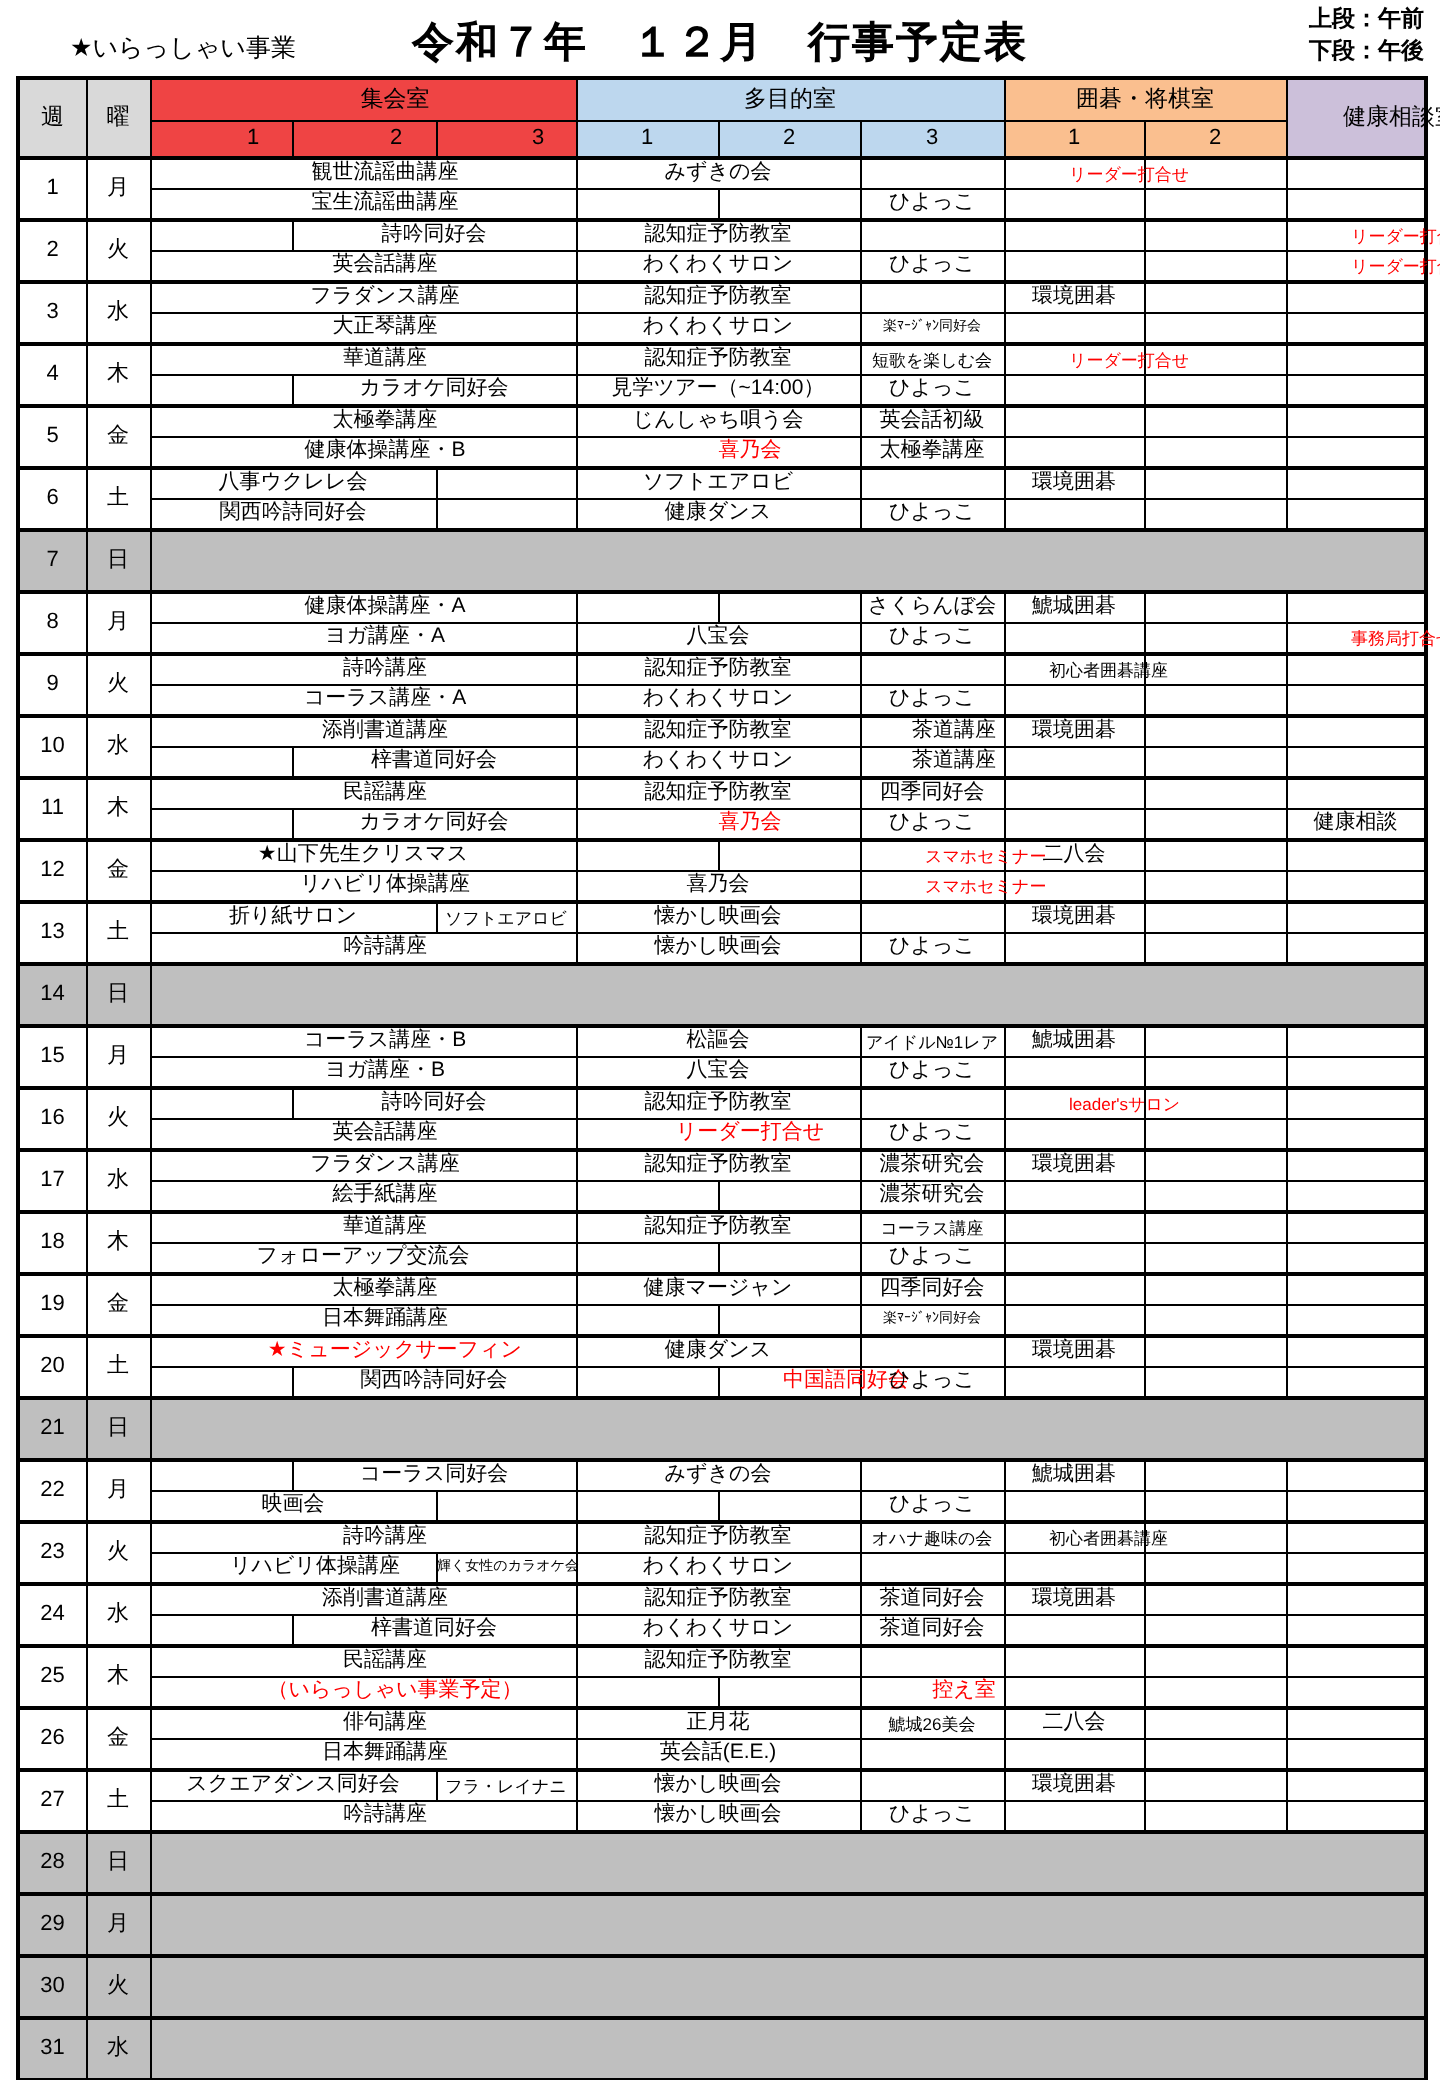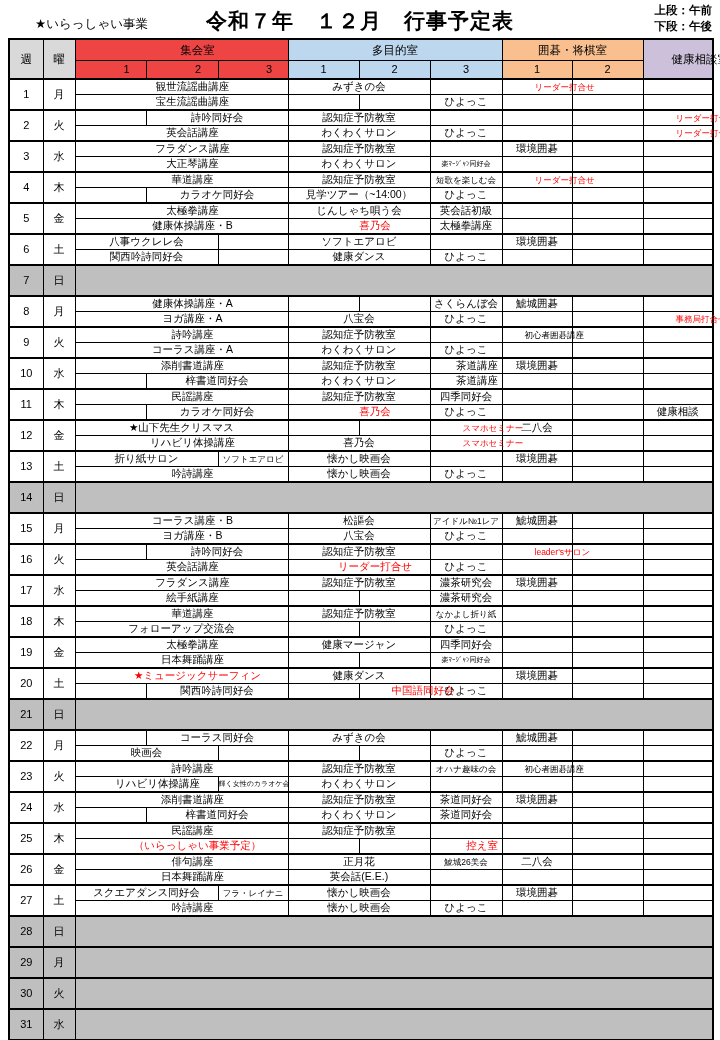--- a/index.html
+++ b/index.html
@@ -370,21 +370,21 @@
         <td class="ev">濃茶研究会</td>
         <td class="ev"></td>
         <td class="ev"></td>
         <td class="ev"></td>
       </tr>
       <tr class="daytop">
         <td class="date" rowspan="2">18</td>
         <td class="dow" rowspan="2">木</td>
         <td class="am ev b" colspan="3">華道講座</td>
         <td class="am ev" colspan="2">認知症予防教室</td>
-        <td class="am ev s">なかよし折り紙</td>
+        <td class="am ev s">コーラス講座</td>
         <td class="am ev"></td>
         <td class="am ev"></td>
         <td class="am ev"></td>
       </tr>
       <tr>
         <td class="ev" colspan="3">フォローアップ交流会</td>
         <td class="ev"></td>
         <td class="ev"></td>
         <td class="ev">ひよっこ</td>
         <td class="ev"></td>

